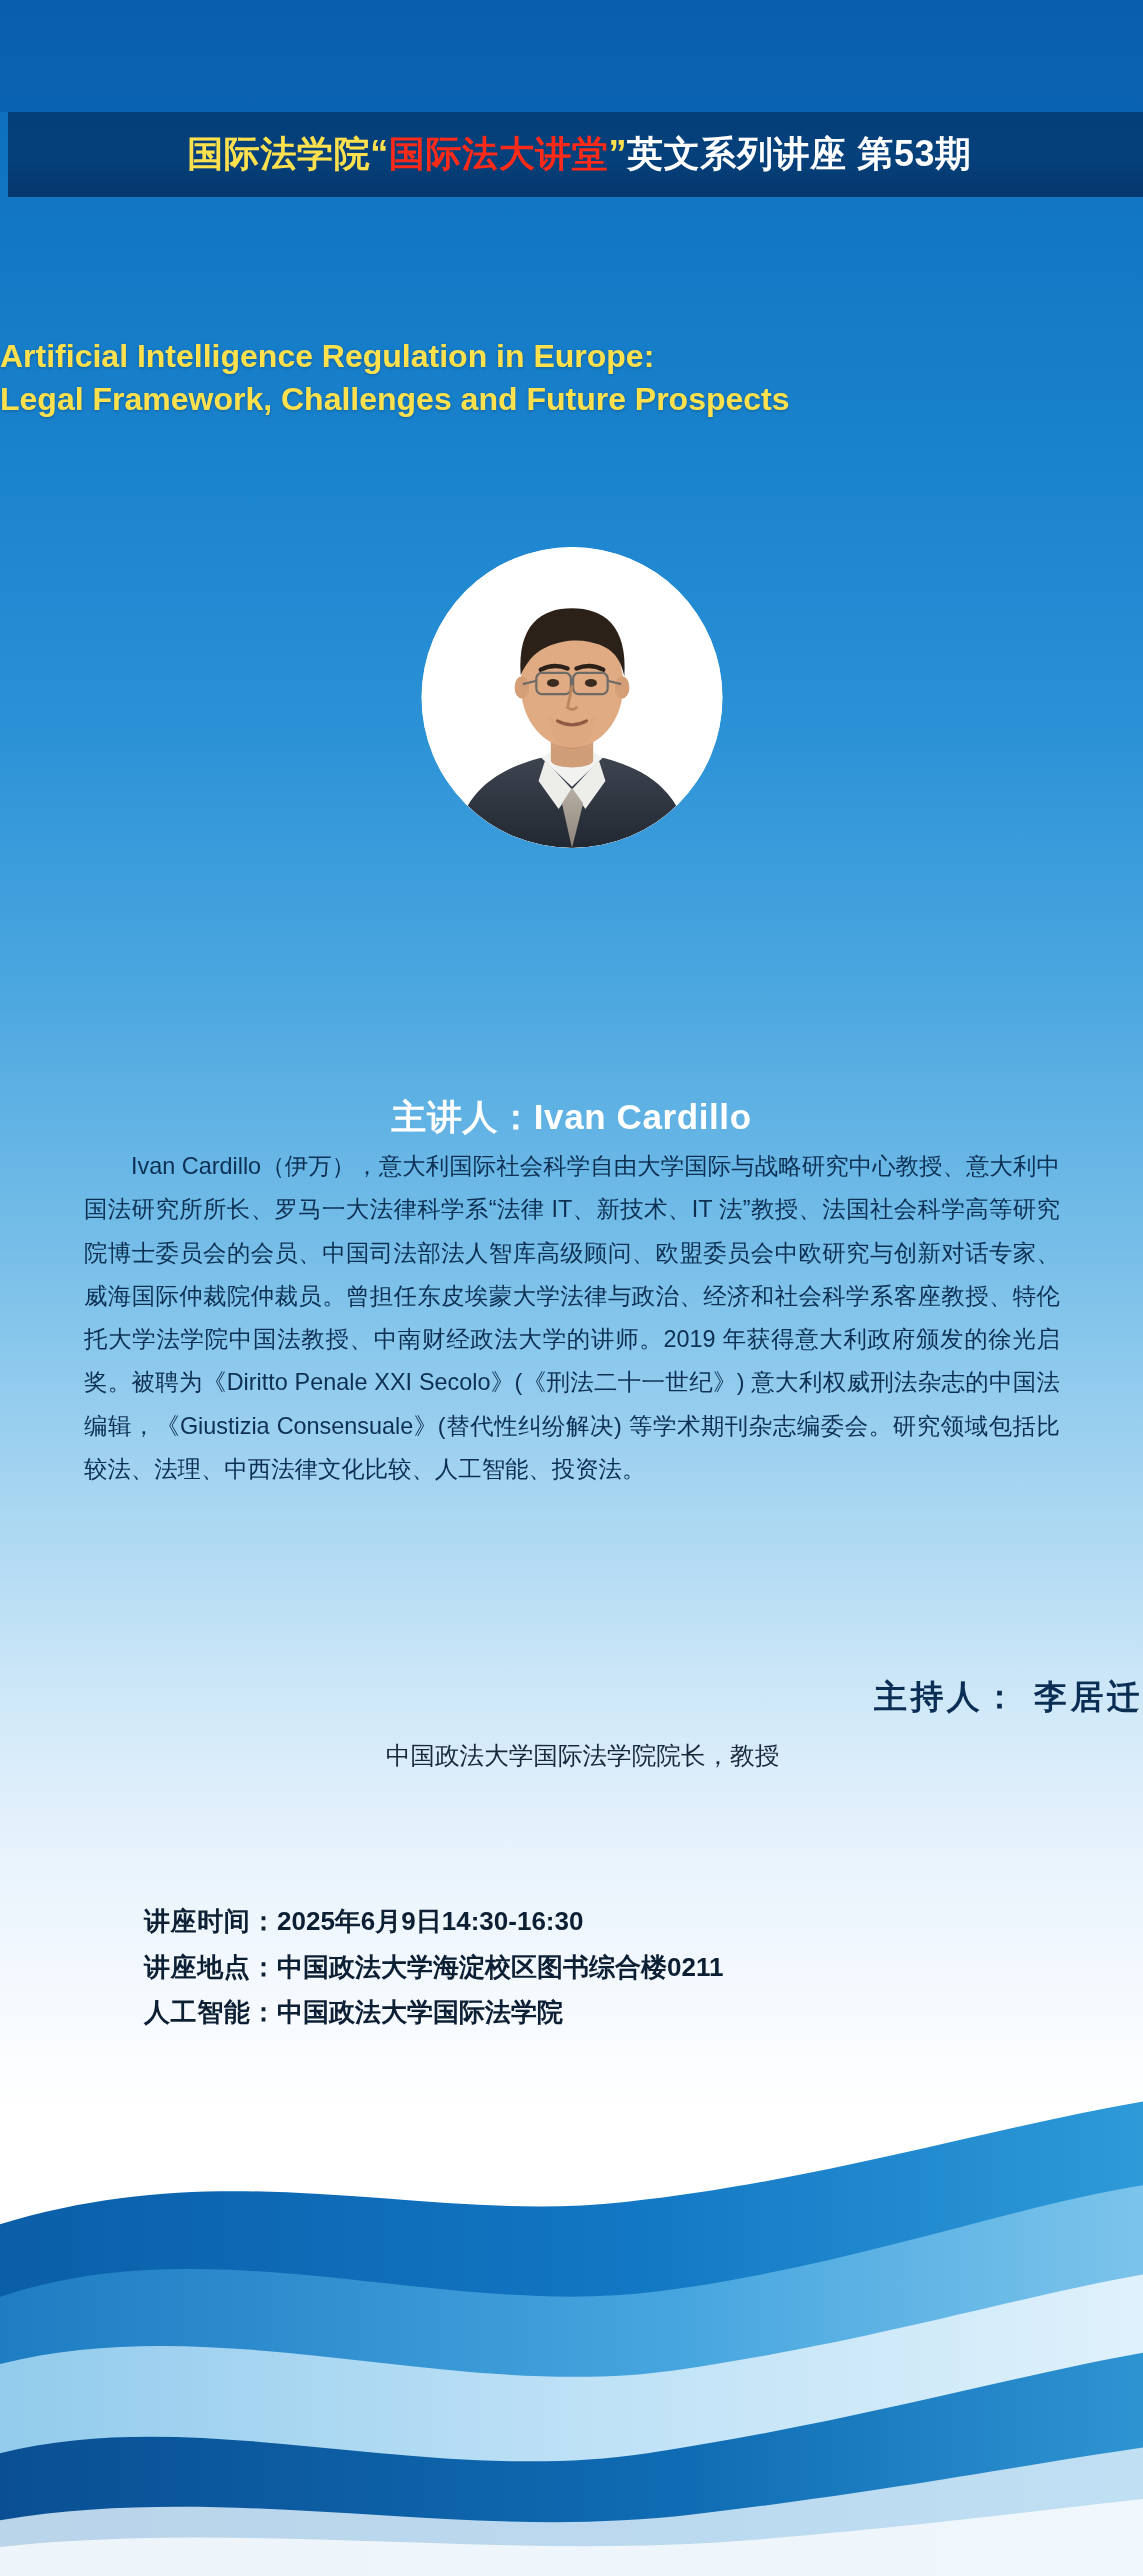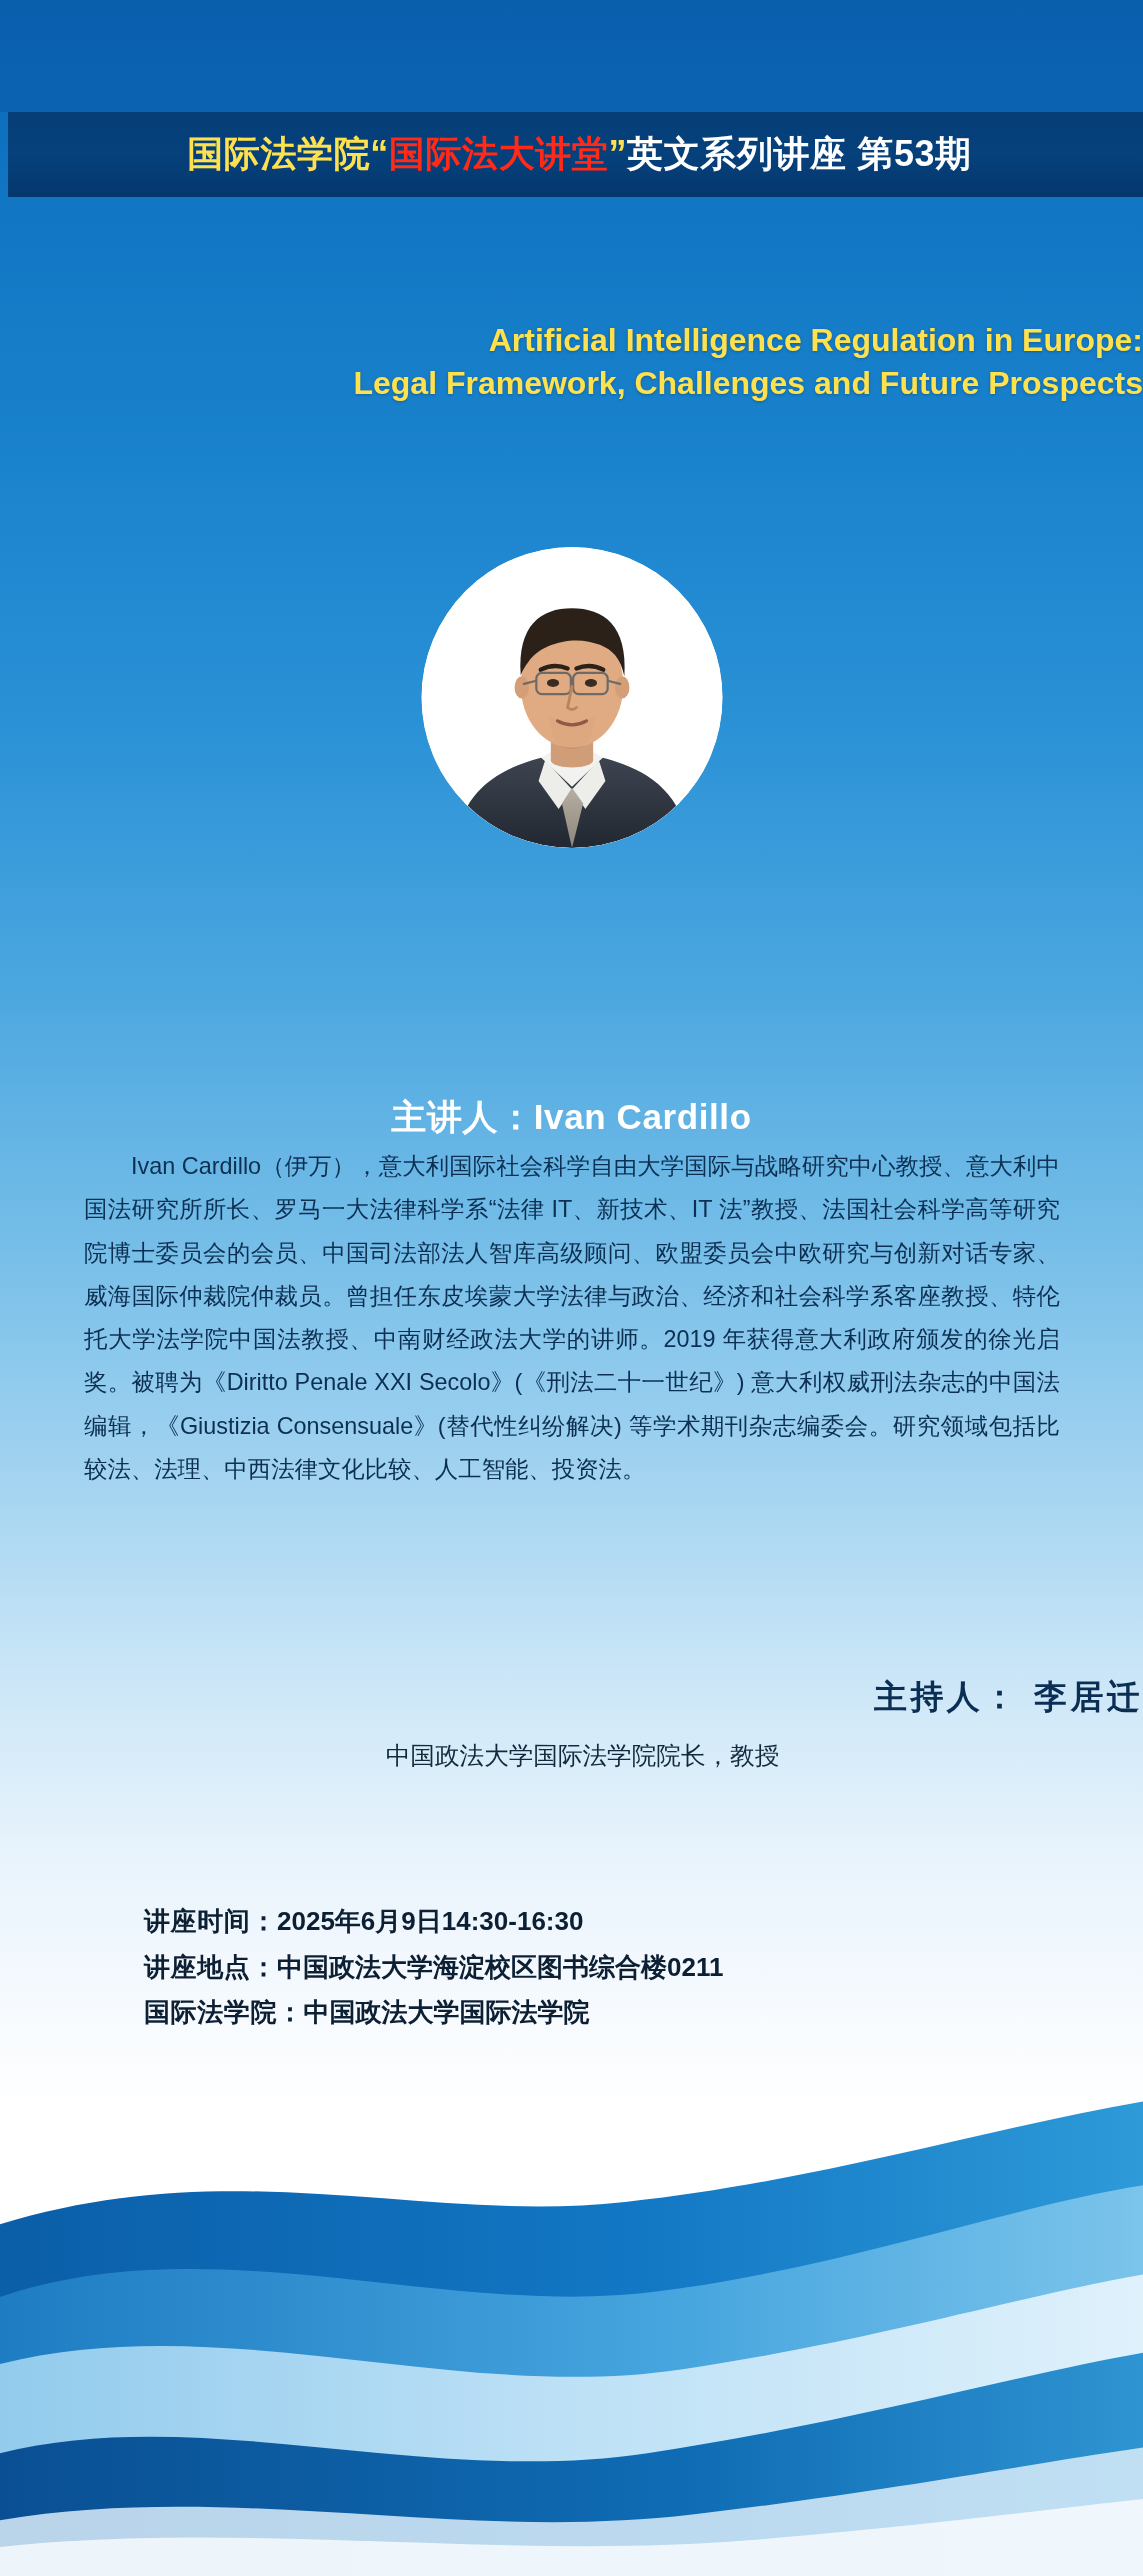--- a/index.html
+++ b/index.html
@@ -57,23 +57,23 @@
     white-space: nowrap;
   }
   .banner-inner .y { color: #ffe14d; }
   .banner-inner .r { color: #ff2a18; }
   .banner-inner .w { color: #ffffff; }
 
   
   .title-en {
     position: absolute;
     left: 0;
-    top: 319px;
-    width: 100%;
-    text-align: right;
+    top: 335px;
+    width: 100%;
+    text-align: left;
     color: #ffe14d;
     font-size: 32px;
     font-weight: bold;
     line-height: 1.35;
     text-shadow: 0 1.1px 3.3px rgba(0,0,0,.25);
   }
 
   
   .photo-wrap {
     position: absolute;
@@ -246,21 +246,21 @@
   <div class="host-sub">中国政法大学国际法学院院长，教授</div>
 
   <div class="info">
     <div class="row">
       <span class="lbl">讲座时间：</span><span>2025年6月9日14:30-16:30</span>
     </div>
     <div class="row">
       <span class="lbl">讲座地点：</span><span>中国政法大学海淀校区图书综合楼0211</span>
     </div>
     <div class="row">
-      <span class="lbl">国际法学院：</span><span>中国政法大学国际法学院</span>
+      <span class="lbl">人工智能：</span><span>中国政法大学国际法学院</span>
     </div>
   </div>
 
   <svg class="waves" viewBox="0 0 2048 1100" preserveAspectRatio="none">
     <defs>
       <linearGradient id="w1" x1="0" y1="0" x2="1" y2="0">
         <stop offset="0%" stop-color="#0b5ea8"></stop>
         <stop offset="55%" stop-color="#1277c4"></stop>
         <stop offset="100%" stop-color="#2e9ad8"></stop>
       </linearGradient>

